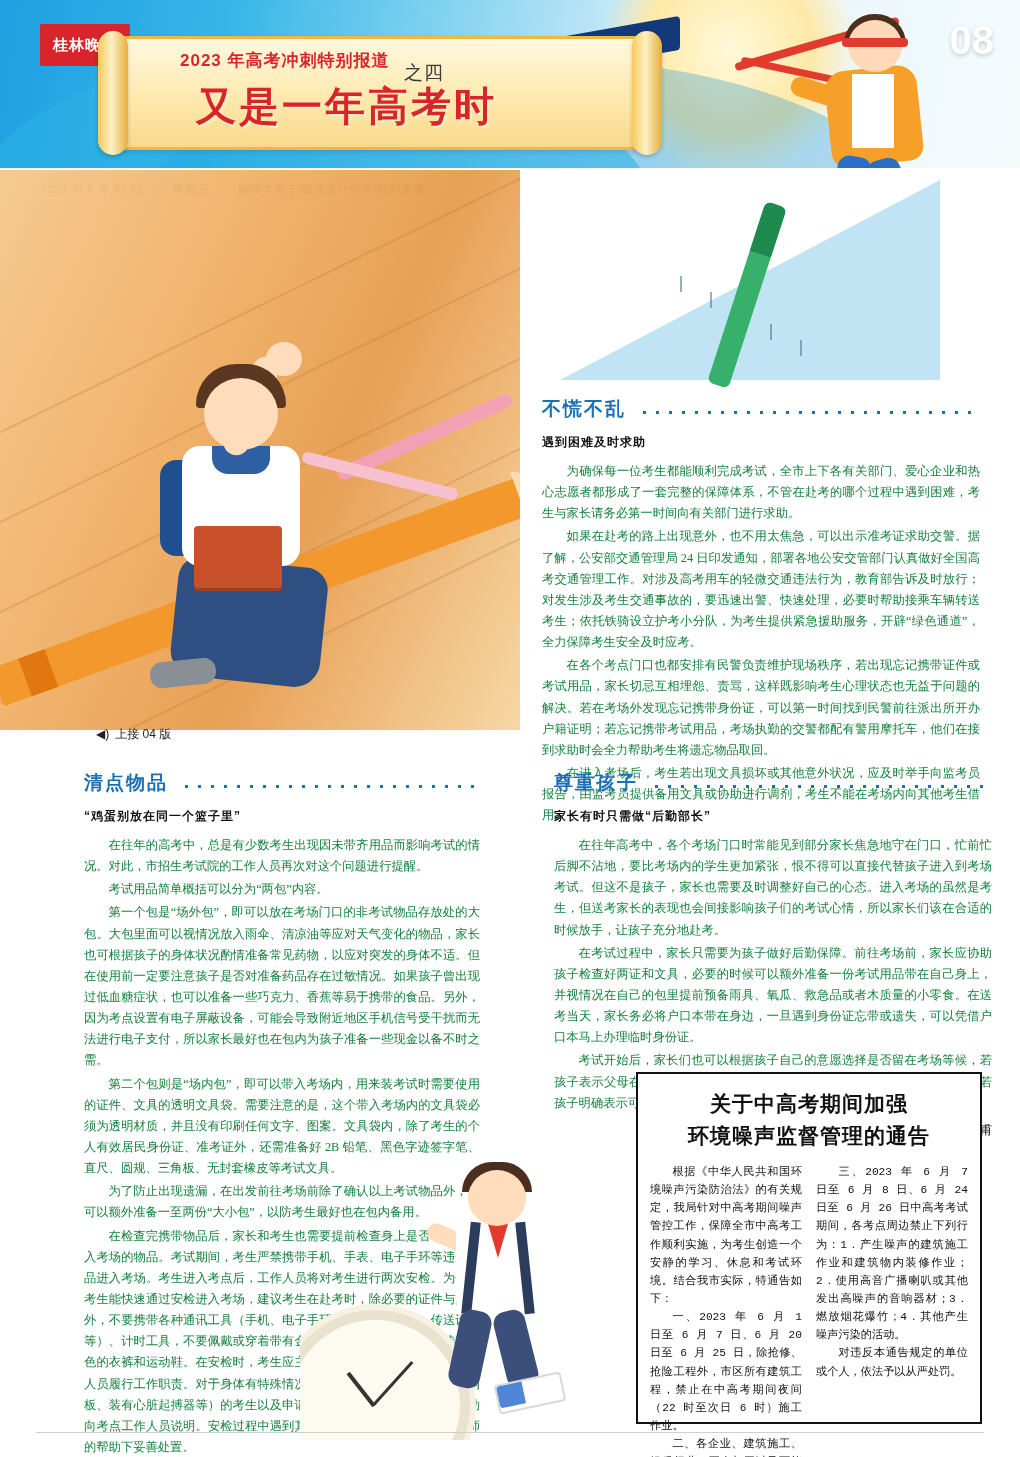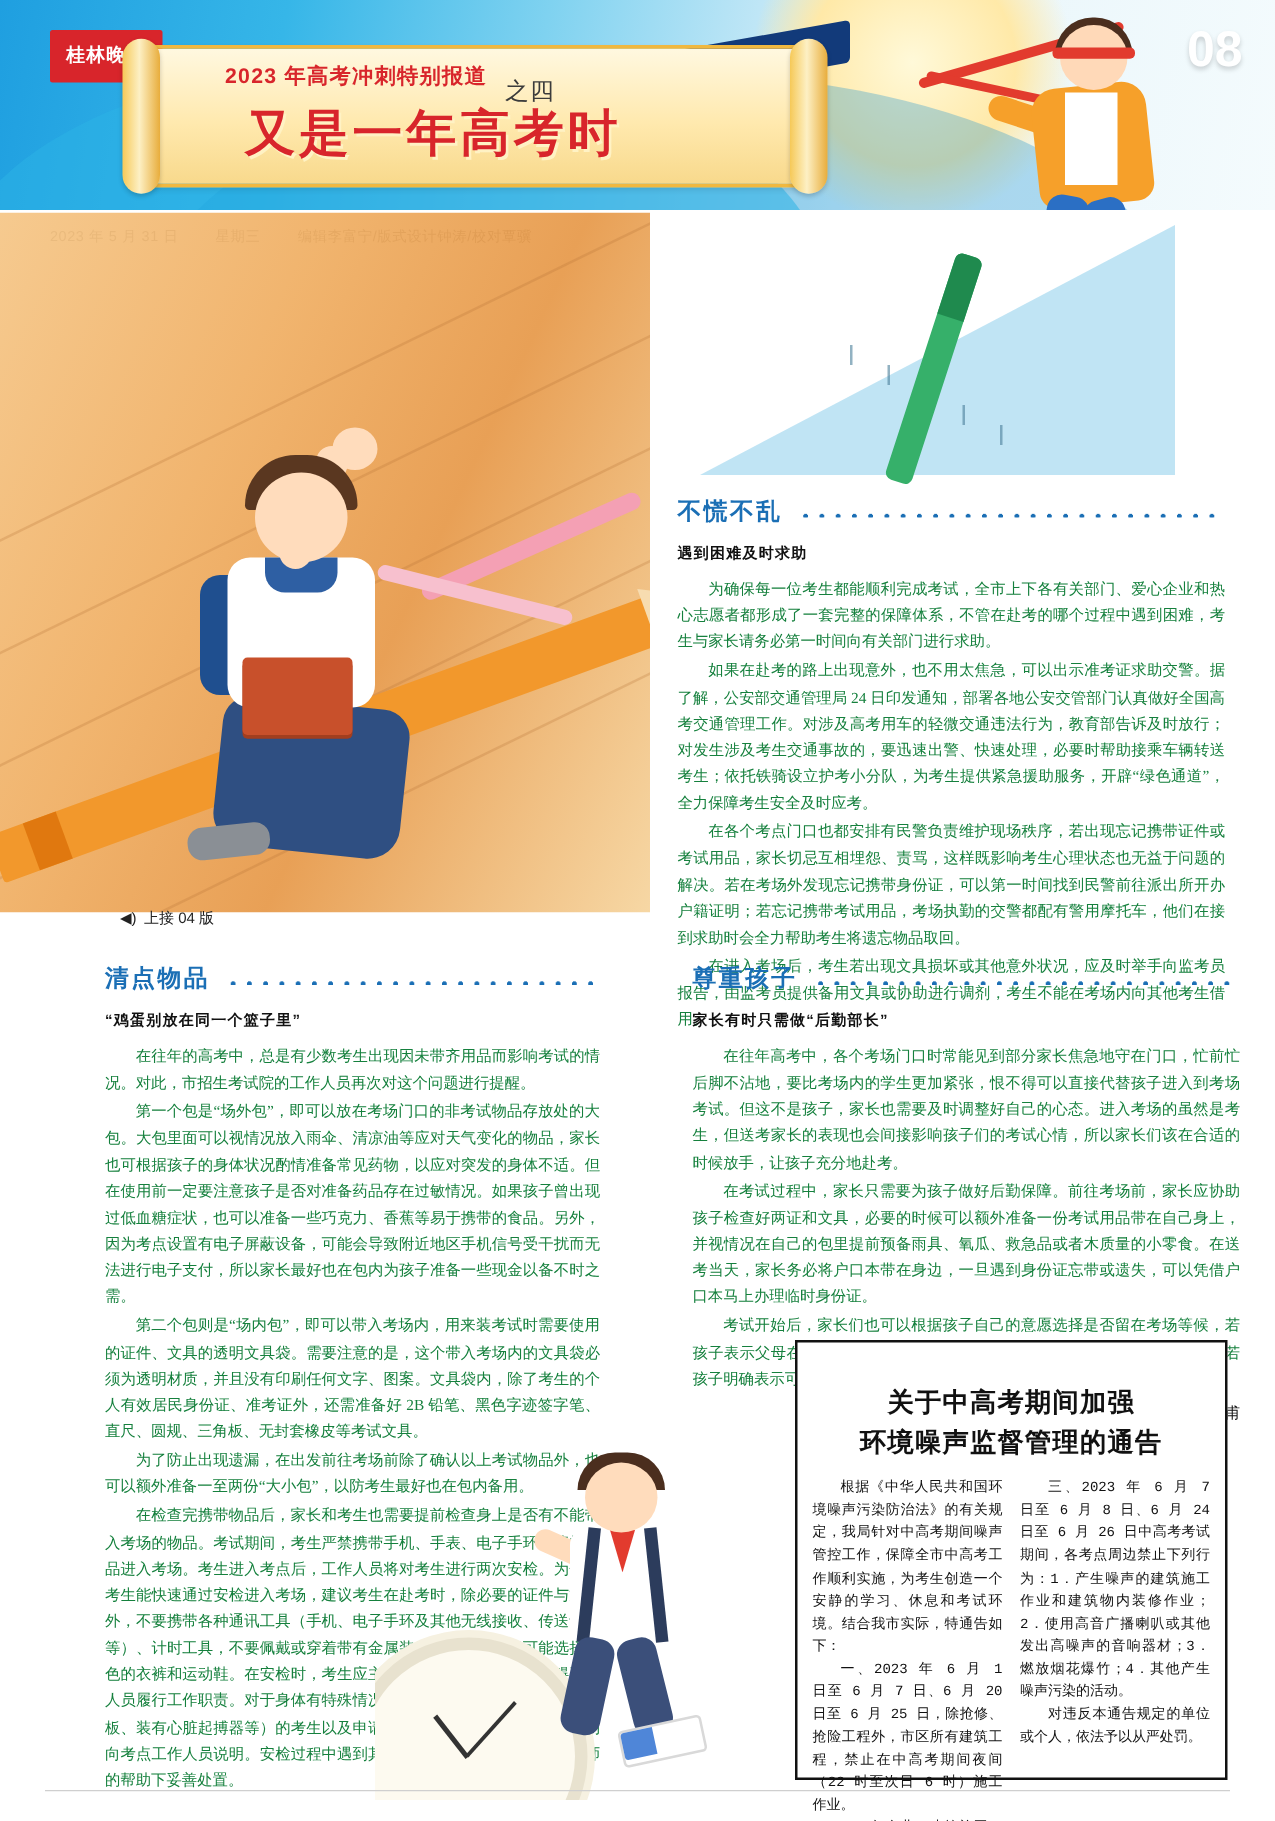--- a/index.html
+++ b/index.html
@@ -174,21 +174,21 @@
   
   .art-rt{position:absolute;left:542px;top:396px;width:438px;}
   
   .art-lb{position:absolute;left:84px;top:770px;width:396px;}
   
   .art-rm{position:absolute;left:542px;top:770px;width:438px;margin-left:12px;}
 
   
   .notice{
     position:absolute;left:636px;top:1072px;width:346px;height:352px;
-    border:2px solid #111;background:#fff;box-sizing:border-box;padding:27px 12px 10px 12px;
+    border:2px solid #111;background:#fff;box-sizing:border-box;padding:8px 12px 10px 12px;
   }
   .notice h2{
     margin:6px 0 12px 0;text-align:center;font-size:21px;line-height:1.5;font-weight:bold;color:#111;letter-spacing:1px;
   }
   .notice .cols{display:flex;gap:14px;}
   .notice .col{width:50%;}
   .notice .ntext{
     font-size:11.2px;line-height:1.62;color:#111;text-align:justify;text-indent:2em;margin:0;
     font-family:Liberation Mono, monospace;
   }
@@ -318,20 +318,21 @@
     <p class="para">在进入考场后，考生若出现文具损坏或其他意外状况，应及时举手向监考员报告，由监考员提供备用文具或协助进行调剂，考生不能在考场内向其他考生借用。</p>
   </div>
 
   <div class="art-lb">
     <div class="sec-title">
       <span>清点物品</span>
       <span class="dots"></span>
     </div>
     <div class="sub-title">“鸡蛋别放在同一个篮子里”</div>
     <p class="para">在往年的高考中，总是有少数考生出现因未带齐用品而影响考试的情况。对此，市招生考试院的工作人员再次对这个问题进行提醒。</p>
+    <p class="para">考试用品简单概括可以分为“两包”内容。</p>
     <p class="para">第一个包是“场外包”，即可以放在考场门口的非考试物品存放处的大包。大包里面可以视情况放入雨伞、清凉油等应对天气变化的物品，家长也可根据孩子的身体状况酌情准备常见药物，以应对突发的身体不适。但在使用前一定要注意孩子是否对准备药品存在过敏情况。如果孩子曾出现过低血糖症状，也可以准备一些巧克力、香蕉等易于携带的食品。另外，因为考点设置有电子屏蔽设备，可能会导致附近地区手机信号受干扰而无法进行电子支付，所以家长最好也在包内为孩子准备一些现金以备不时之需。</p>
     <p class="para">第二个包则是“场内包”，即可以带入考场内，用来装考试时需要使用的证件、文具的透明文具袋。需要注意的是，这个带入考场内的文具袋必须为透明材质，并且没有印刷任何文字、图案。文具袋内，除了考生的个人有效居民身份证、准考证外，还需准备好 2B 铅笔、黑色字迹签字笔、直尺、圆规、三角板、无封套橡皮等考试文具。</p>
     <p class="para">为了防止出现遗漏，在出发前往考场前除了确认以上考试物品外，也可以额外准备一至两份“大小包”，以防考生最好也在包内备用。</p>
     <p class="para">在检查完携带物品后，家长和考生也需要提前检查身上是否有不能带入考场的物品。考试期间，考生严禁携带手机、手表、电子手环等违规物品进入考场。考生进入考点后，工作人员将对考生进行两次安检。为保证考生能快速通过安检进入考场，建议考生在赴考时，除必要的证件与文具外，不要携带各种通讯工具（手机、电子手环及其他无线接收、传送设备等）、计时工具，不要佩戴或穿着带有金属装饰品的衣服，尽可能选择纯色的衣裤和运动鞋。在安检时，考生应主动配合工作人员，不得妨碍工作人员履行工作职责。对于身体有特殊情况（如戴有金属牙套、打有金属钢板、装有心脏起搏器等）的考生以及申请残疾便利的考生，需安时请主动向考点工作人员说明。安检过程中遇到其他特殊情况，将在本校带队老师的帮助下妥善处置。</p>
   </div>
 
   <div class="art-rm">
     <div class="sec-title">
       <span>尊重孩子</span>
       <span class="dots"></span>

